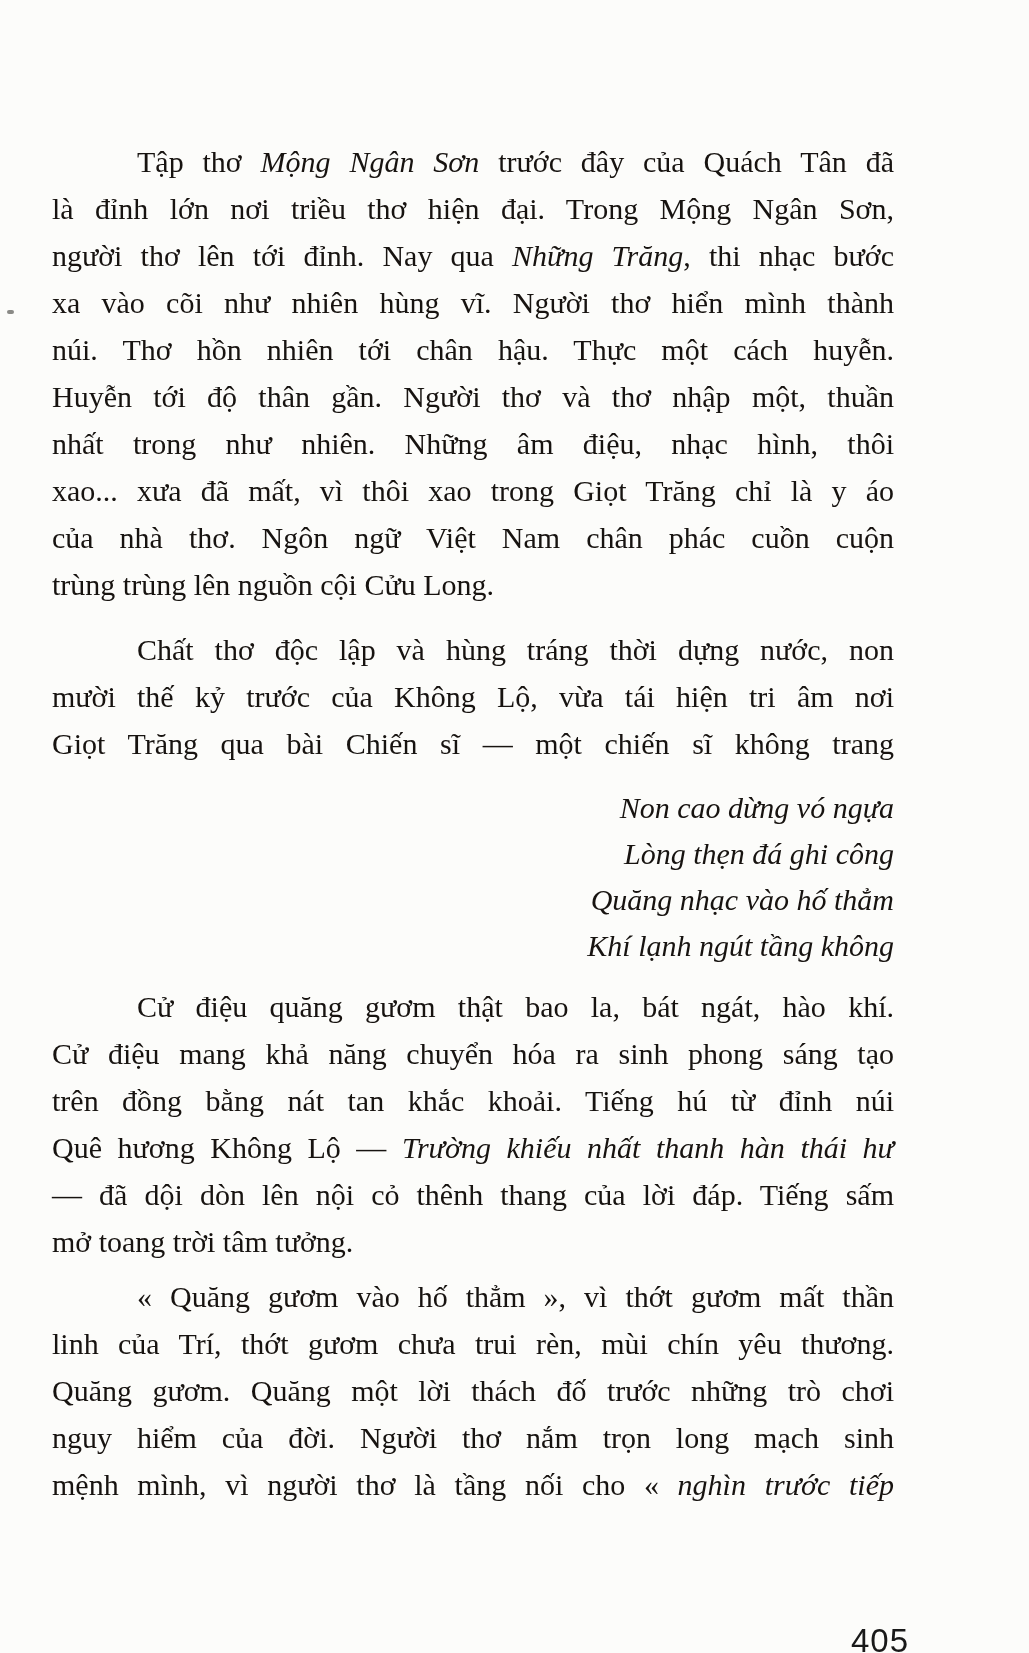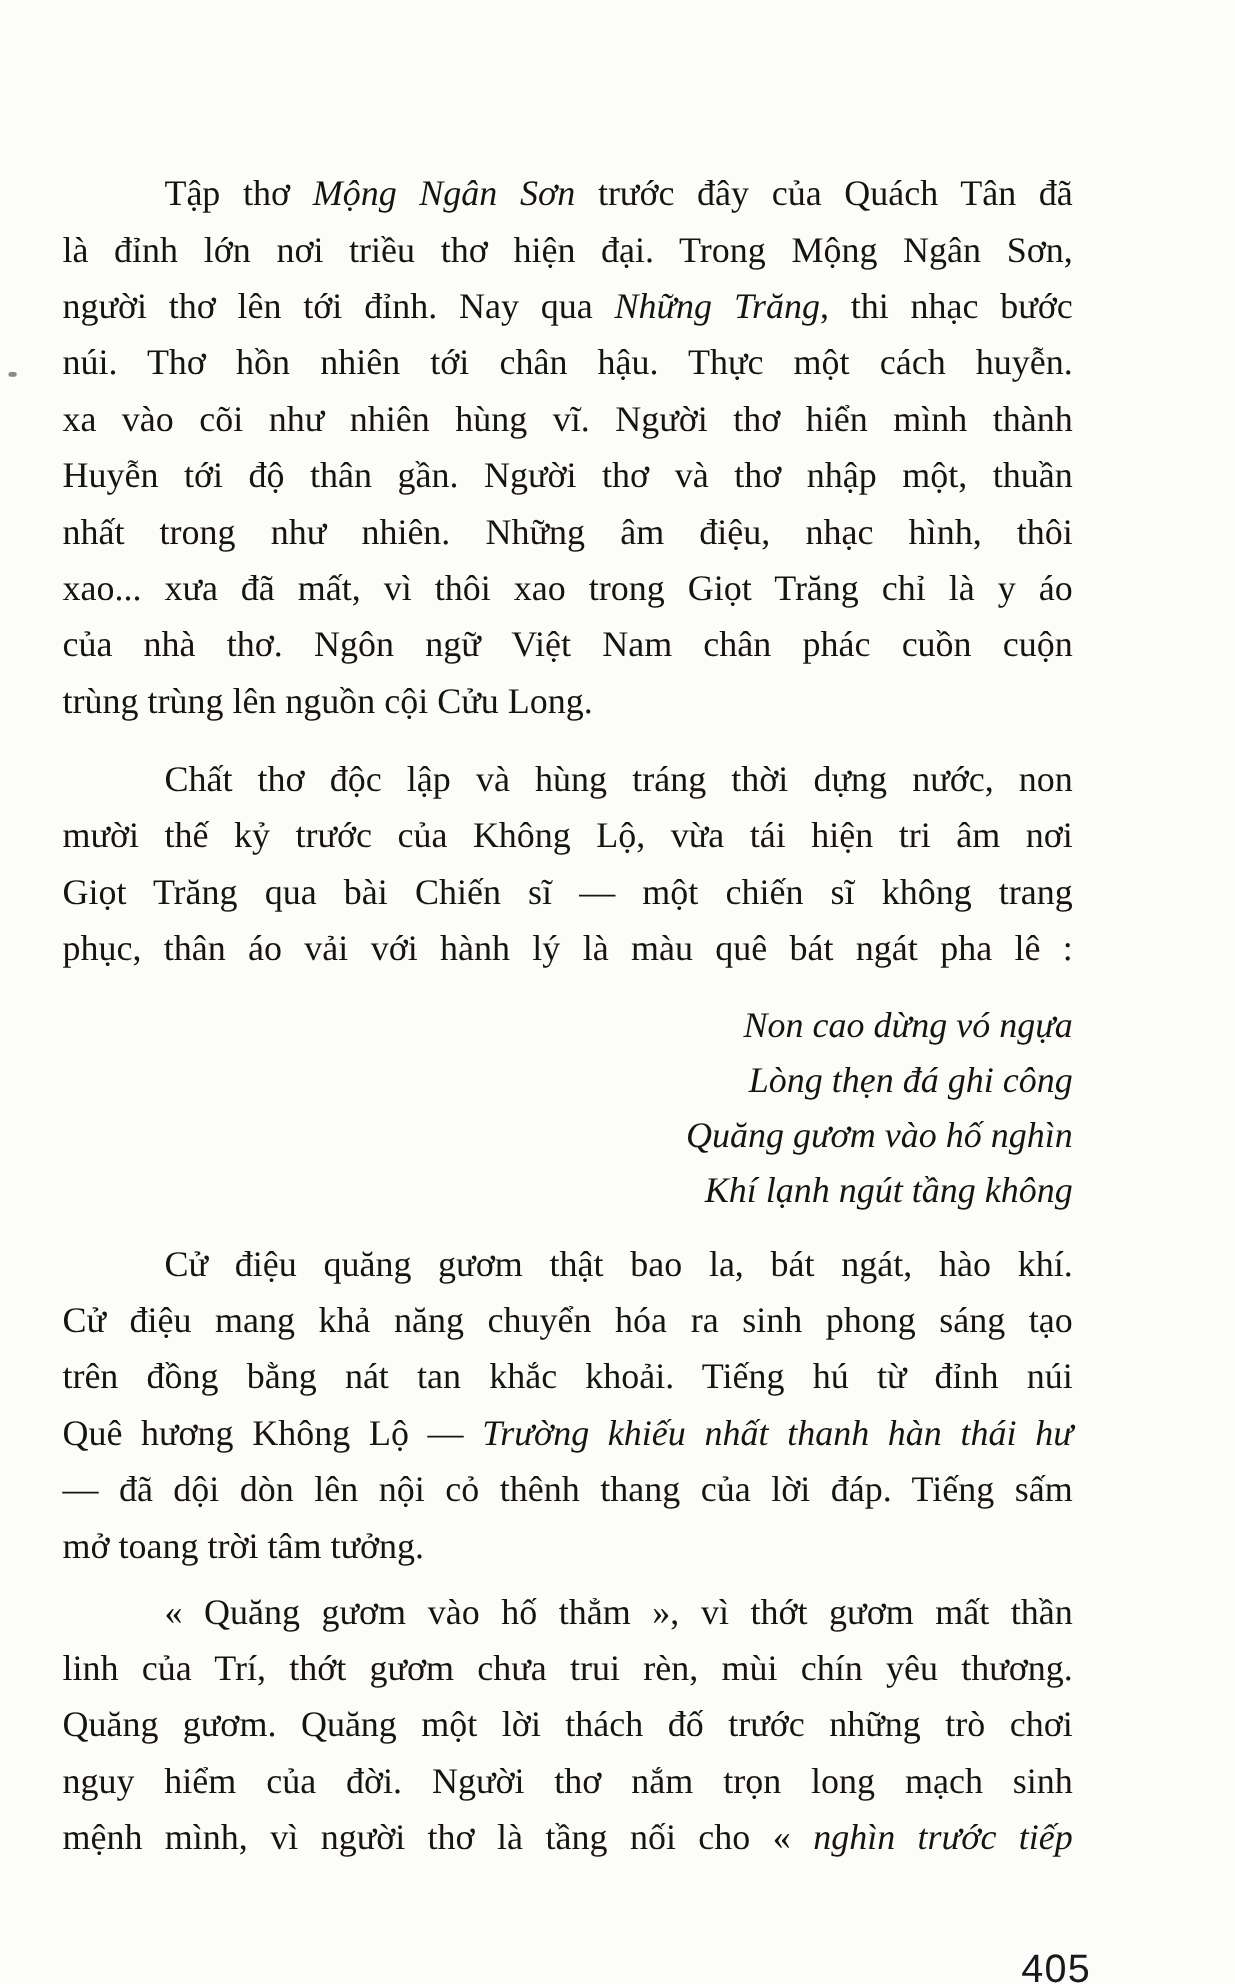--- a/index.html
+++ b/index.html
@@ -59,38 +59,37 @@
 </head>
 <body>
 
 <div class="page">
   <div class="speckle"></div>
   <div class="text-block" id="text-block">
       <div class="block para">
         <div class="line indent"><span>Tập thơ </span><i>Mộng Ngân Sơn</i><span> trước đây của Quách Tân đã</span></div>
         <div class="line"><span>là đỉnh lớn nơi triều thơ hiện đại. Trong Mộng Ngân Sơn,</span></div>
         <div class="line"><span>người thơ lên tới đỉnh. Nay qua </span><i>Những Trăng</i><span>, thi nhạc bước</span></div>
+        <div class="line"><span>xa vào cõi như nhiên hùng vĩ. Người thơ hiển mình thành</span></div>
         <div class="line"><span>núi. Thơ hồn nhiên tới chân hậu. Thực một cách huyễn.</span></div>
-        <div class="line"><span>xa vào cõi như nhiên hùng vĩ. Người thơ hiển mình thành</span></div>
         <div class="line"><span>Huyễn tới độ thân gần. Người thơ và thơ nhập một, thuần</span></div>
         <div class="line"><span>nhất trong như nhiên. Những âm điệu, nhạc hình, thôi</span></div>
         <div class="line"><span>xao... xưa đã mất, vì thôi xao trong Giọt Trăng chỉ là y áo</span></div>
         <div class="line"><span>của nhà thơ. Ngôn ngữ Việt Nam chân phác cuồn cuộn</span></div>
         <div class="line end"><span>trùng trùng lên nguồn cội Cửu Long.</span></div>
       </div>
       <div class="block para">
         <div class="line indent"><span>Chất thơ độc lập và hùng tráng thời dựng nước, non</span></div>
         <div class="line"><span>mười thế kỷ trước của Không Lộ, vừa tái hiện tri âm nơi</span></div>
         <div class="line"><span>Giọt Trăng qua bài Chiến sĩ — một chiến sĩ không trang</span></div>
-        <div class="line"><span>phục, thân áo vải với hành lý là màu quê bát ngát pha lê :</span></div>
       </div>
       <div class="block poem">
         <div class="poem-line">Non cao dừng vó ngựa</div>
         <div class="poem-line">Lòng thẹn đá ghi công</div>
-        <div class="poem-line">Quăng gươm vào hố nghìn</div>
+        <div class="poem-line">Quăng nhạc vào hố thẳm</div>
         <div class="poem-line">Khí lạnh ngút tầng không</div>
       </div>
       <div class="block para">
         <div class="line indent"><span>Cử điệu quăng gươm thật bao la, bát ngát, hào khí.</span></div>
         <div class="line"><span>Cử điệu mang khả năng chuyển hóa ra sinh phong sáng tạo</span></div>
         <div class="line"><span>trên đồng bằng nát tan khắc khoải. Tiếng hú từ đỉnh núi</span></div>
         <div class="line"><span>Quê hương Không Lộ — </span><i>Trường khiếu nhất thanh hàn thái hư</i></div>
         <div class="line"><span>— đã dội dòn lên nội cỏ thênh thang của lời đáp. Tiếng sấm</span></div>
         <div class="line end"><span>mở toang trời tâm tưởng.</span></div>
       </div>

